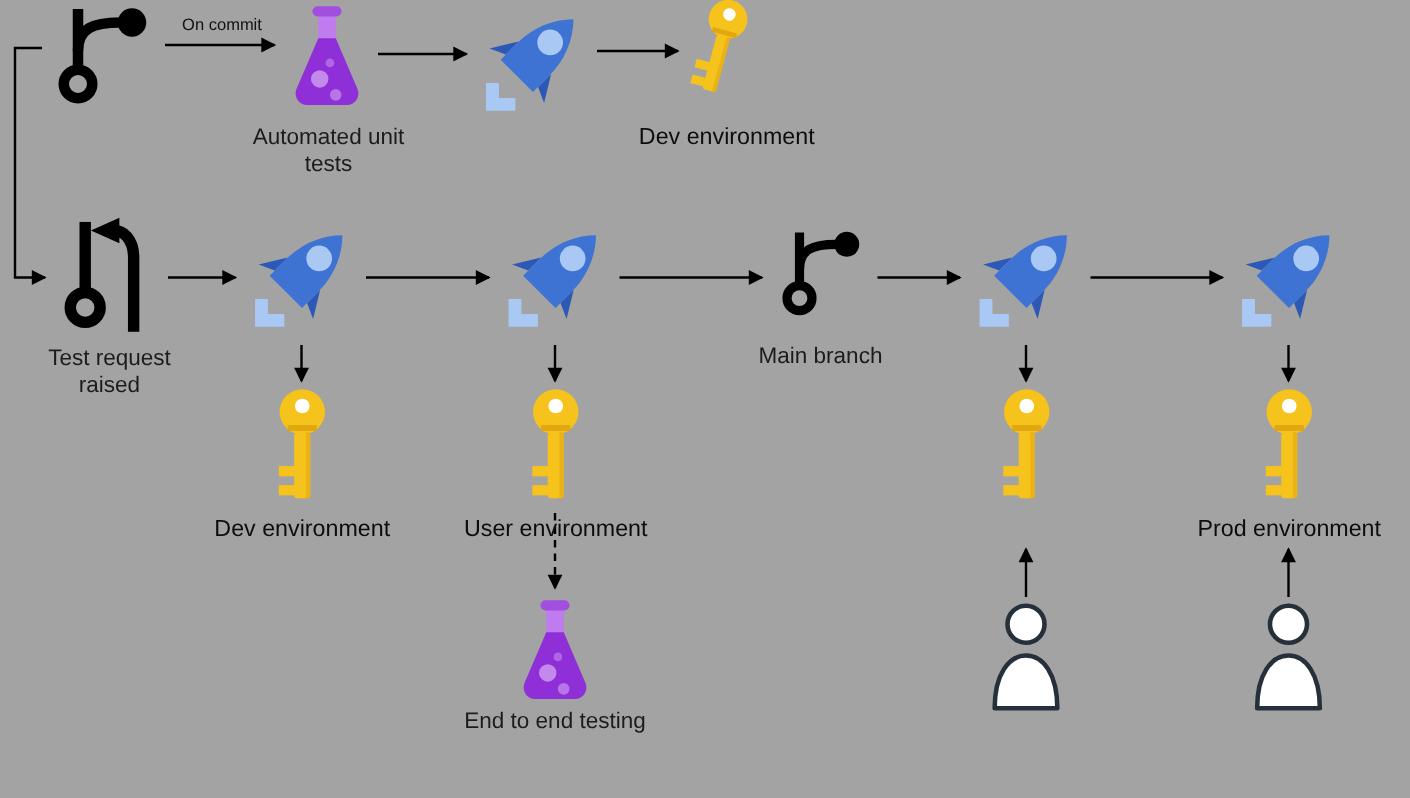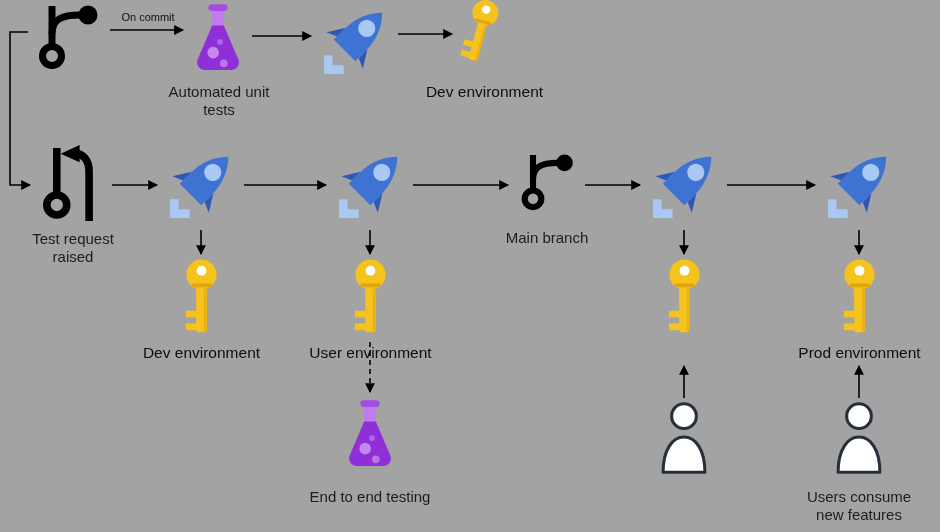--- a/index.html
+++ b/index.html
@@ -185,16 +185,15 @@
   </div>
 
   <div class="label small" style="left:112px;top:11px;width:72px;">On commit</div>
   <div class="label" style="left:159px;top:83px;width:120px;">Automated unit tests</div>
   <div class="label bold" style="left:402px;top:83px;width:165px;">Dev environment</div>
   <div class="label" style="left:27px;top:230px;width:92px;">Test request raised</div>
   <div class="label" style="left:487px;top:229px;width:120px;">Main branch</div>
   <div class="label bold" style="left:119px;top:344px;width:165px;">Dev environment</div>
   <div class="label bold" style="left:288px;top:344px;width:165px;">User environment</div>
   <div class="label bold" style="left:777px;top:344px;width:165px;">Prod environment</div>
-  <div class="label" style="left:280px;top:488px;width:180px;">End to end testing</div>
-  <div class="label" style="left:799px;top:488px;width:120px;">Users consume new features</div>
+  <div class="label" style="left:280px;top:472px;width:180px;">End to end testing</div>
 
 </div>
 
 </body></html>

